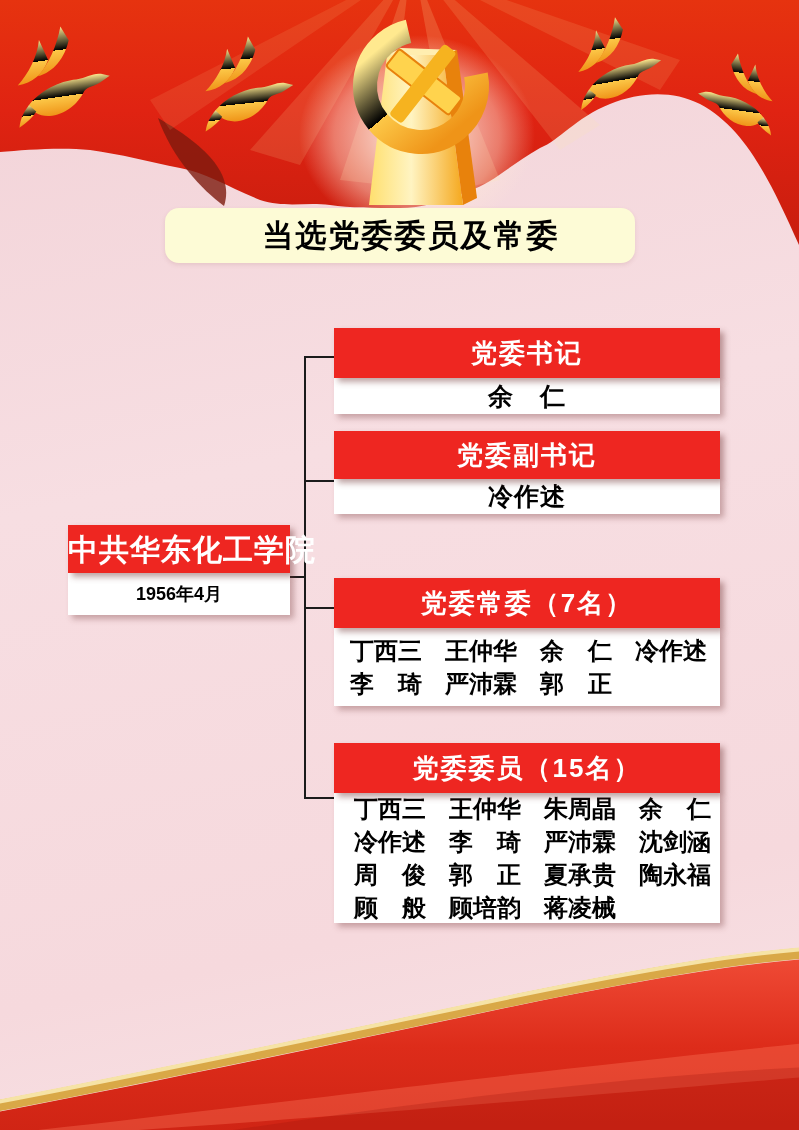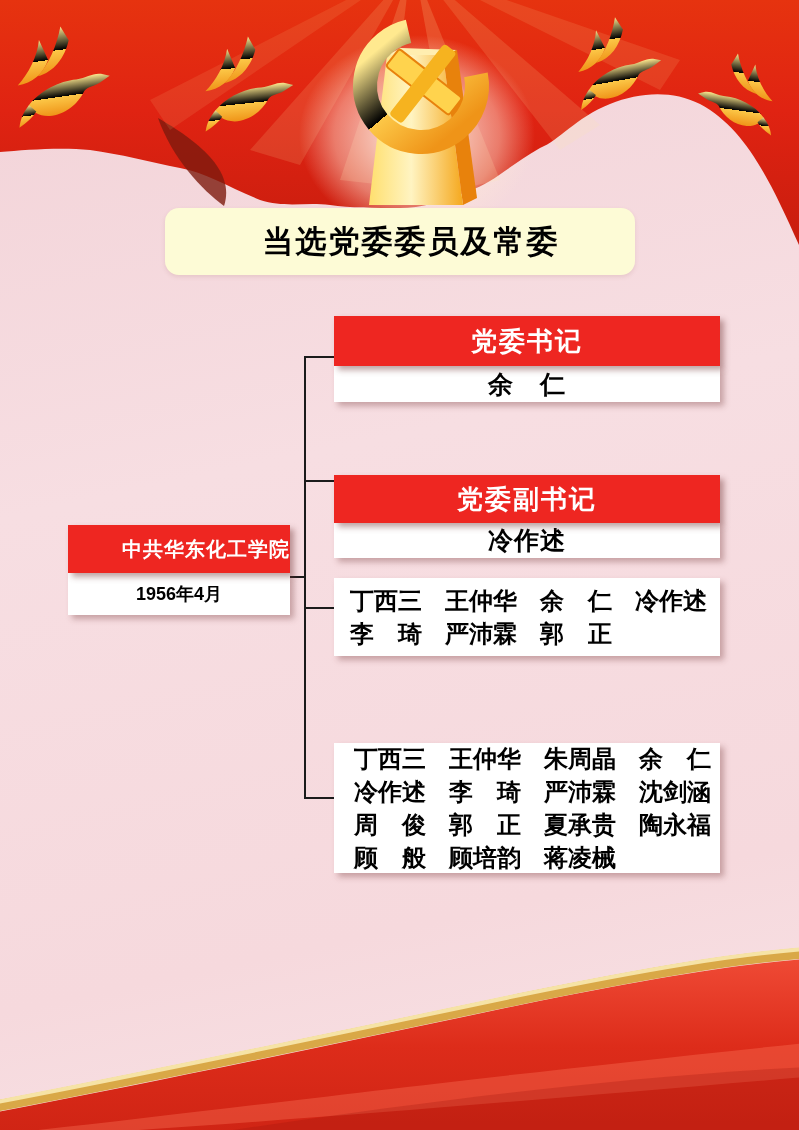--- a/index.html
+++ b/index.html
@@ -6,41 +6,41 @@
   *{box-sizing:border-box;font-family:"Liberation Sans","DejaVu Sans",sans-serif;}
   .page{
     position:relative;width:799px;height:1130px;margin:0 auto;overflow:hidden;
     background:linear-gradient(168deg,#f2d2d7 0%,#f7dee2 40%,#f6d9dd 78%,#f8e3e6 100%);
   }
   svg{display:block;}
   .hdr-svg{position:absolute;top:0;left:0;}
   .ftr-svg{position:absolute;bottom:0;left:0;}
 
   .title-box{
-    position:absolute;left:165px;top:208px;width:470px;height:67px;
+    position:absolute;left:165px;top:208px;width:470px;height:55px;
     background:#fdfbd6;border-radius:14px;
     display:flex;align-items:center;justify-content:center;
     box-shadow:0 2px 4px rgba(150,90,90,.15);
     padding-left:22px;
   }
   .title-box .t{
     font-size:31px;font-weight:700;color:#000;letter-spacing:2px;white-space:nowrap;
   }
 
   
   .line{position:absolute;background:#1b1b1b;}
 
   
   .root-box{position:absolute;left:68px;top:525px;width:222px;}
   .root-head{
     background:#ee2621;color:#fff;text-align:center;
     padding:9px 0 8px 0;box-shadow:4px 4px 6px rgba(110,50,50,.45);
     position:relative;z-index:2;
   }
-  .root-head div{font-size:20px;font-weight:700;line-height:31px;letter-spacing:1px;white-space:nowrap;text-align:right;}
+  .root-head div{font-size:30px;font-weight:700;line-height:31px;letter-spacing:1px;white-space:nowrap;text-align:right;}
   .root-date{
     background:#fff;color:#000;text-align:center;height:42px;line-height:42px;
     font-size:18px;font-weight:700;box-shadow:4px 4px 6px rgba(110,50,50,.35);
     position:relative;z-index:1;
   }
 
   
   .branch{position:absolute;left:334px;width:386px;}
   .b-head{
     background:#ee2621;color:#fff;text-align:center;
@@ -148,51 +148,57 @@
   <div class="line" style="left:304px;top:797px;width:31px;height:2px;"></div>
   <div class="line" style="left:289px;top:576px;width:16px;height:2px;"></div>
 
   <div class="root-box">
     <div class="root-head">
       <div>中共华东化工学院</div>
     </div>
     <div class="root-date">1956年4月</div>
   </div>
 
-  <div class="branch" style="top:316px;">
+  <div class="branch" style="top:328px;">
     <div class="b-head" style="height:50px;">
       <span class="t">党委书记</span>
     </div>
     <div class="b-body center" style="height:36px;">
       <span class="one-name">余　仁</span>
     </div>
   </div>
 
-  <div class="branch" style="top:475px;">
+  <div class="branch" style="top:431px;">
     <div class="b-head" style="height:48px;">
       <span class="t">党委副书记</span>
     </div>
     <div class="b-body center" style="height:35px;">
       <span class="one-name">冷作述</span>
     </div>
   </div>
 
   <div class="branch" style="top:578px;">
+    <div class="b-head" style="height:50px;">
+      <span class="t">党委常委（7名）</span>
+    </div>
     <div class="b-body names-grid" style="height:78px;padding-left:10px;">
       <span class="name">丁西三</span>
       <span class="name">王仲华</span>
       <span class="name">余　仁</span>
       <span class="name">冷作述</span>
       <span class="name">李　琦</span>
       <span class="name">严沛霖</span>
       <span class="name">郭　正</span>
     </div>
   </div>
 
   <div class="branch" style="top:743px;">
+    <div class="b-head" style="height:50px;">
+      <span class="t">党委委员（15名）</span>
+    </div>
     <div class="b-body names-grid" style="height:130px;padding-left:18px;">
       <span class="name">丁西三</span>
       <span class="name">王仲华</span>
       <span class="name">朱周晶</span>
       <span class="name">余　仁</span>
       <span class="name">冷作述</span>
       <span class="name">李　琦</span>
       <span class="name">严沛霖</span>
       <span class="name">沈剑涵</span>
       <span class="name">周　俊</span>

